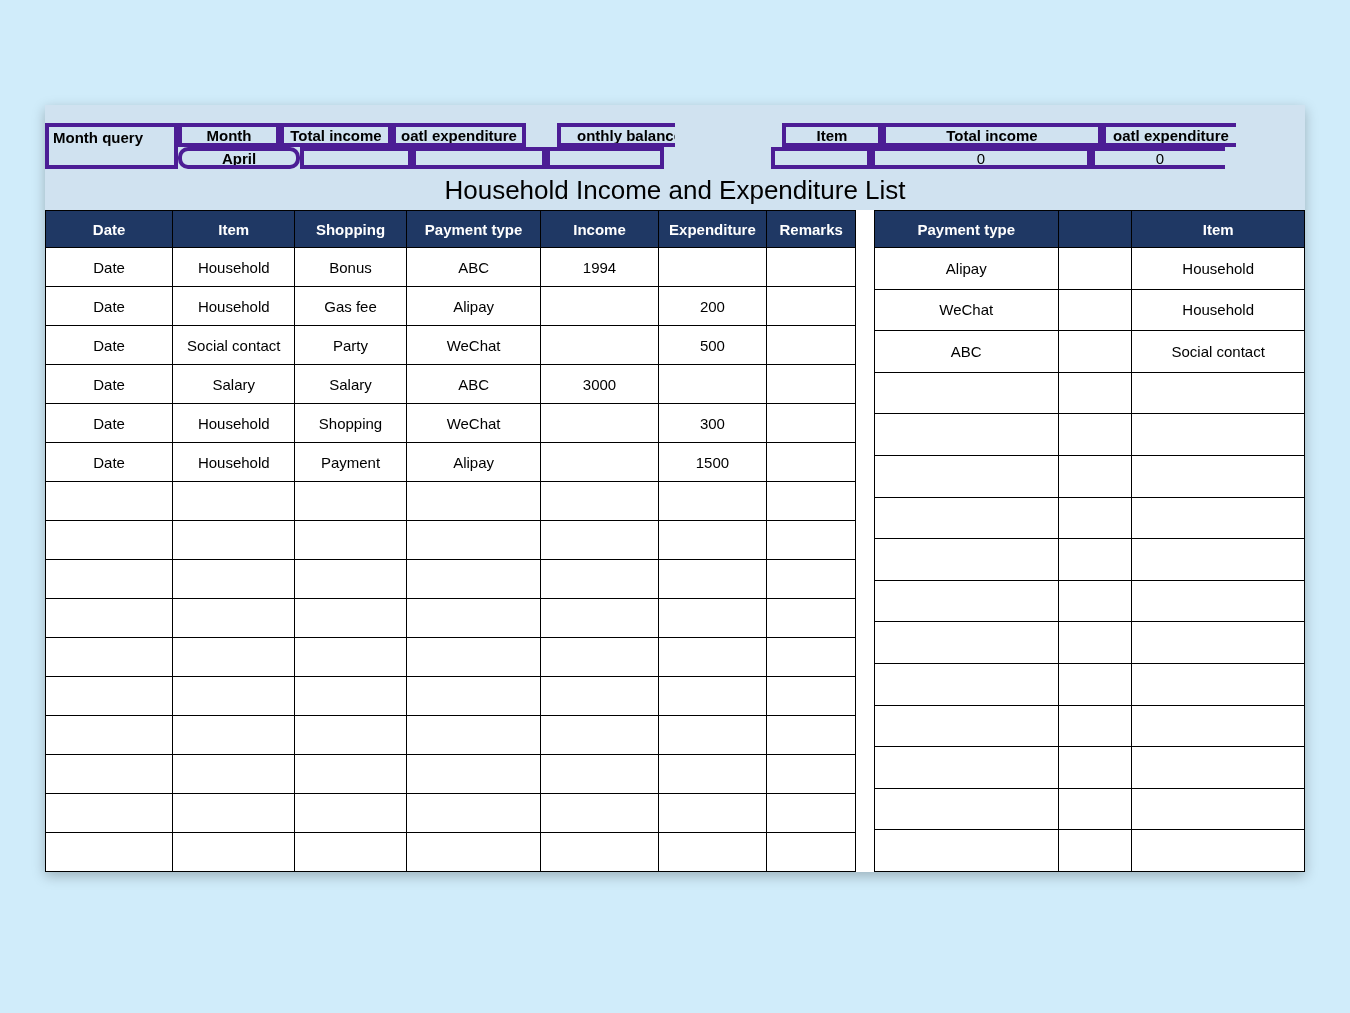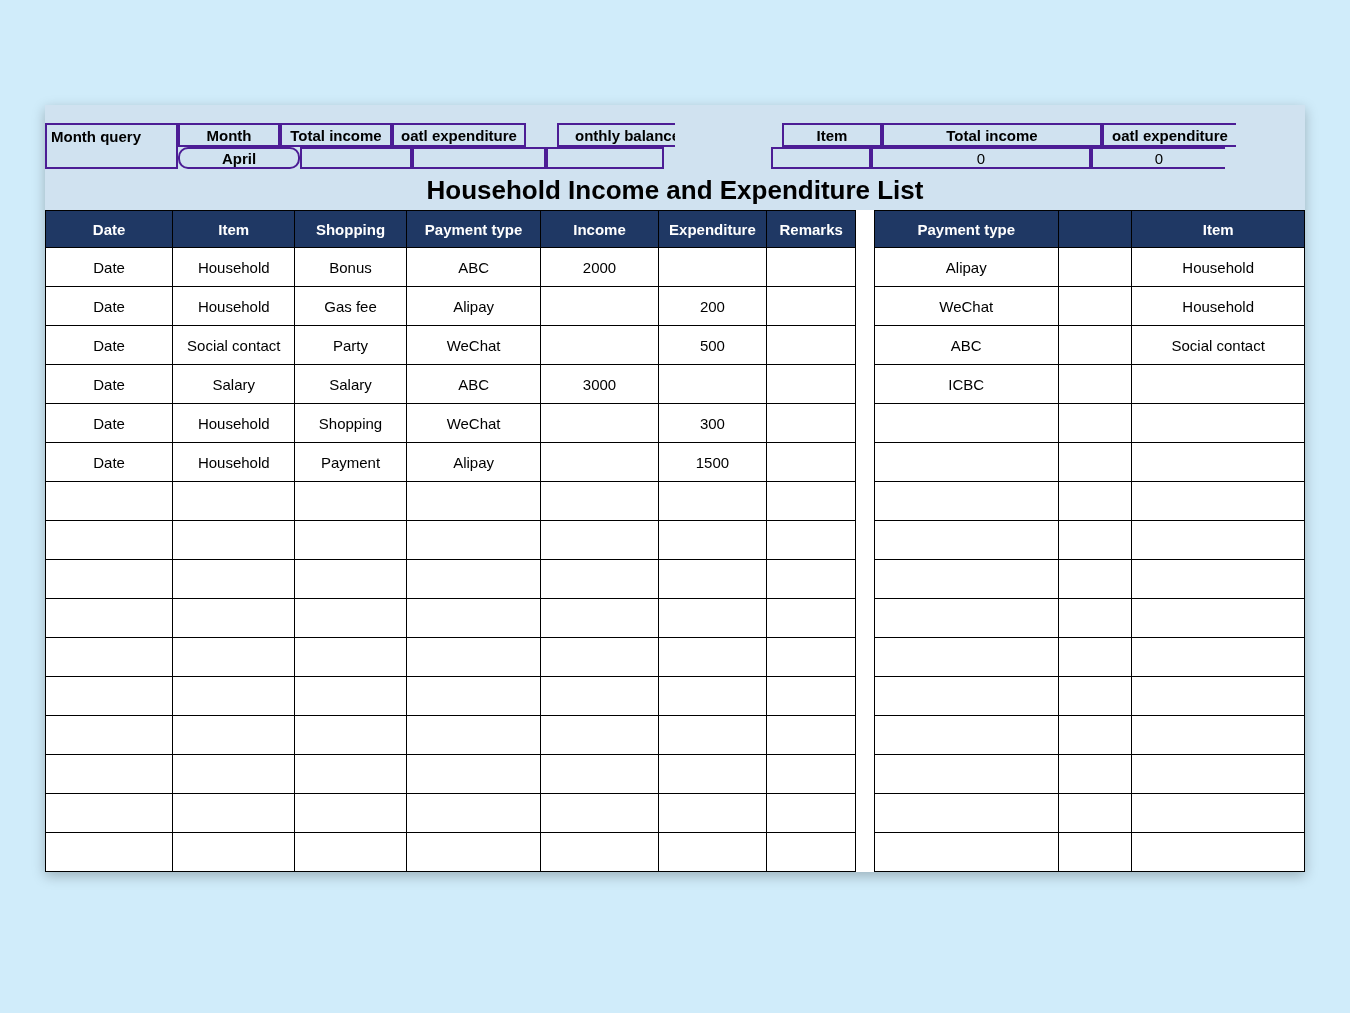--- a/index.html
+++ b/index.html
@@ -27,34 +27,34 @@
   display: flex;
   align-items: stretch;
   height: 24px;
 }
 .query-row2 {
   display: flex;
   align-items: stretch;
   height: 22px;
 }
 .cell {
-  border: 2px solid #4c1d95;
+  border: 4px solid #4c1d95;
   background: #d0e2f0;
   font-size: 15px;
   display: flex;
   align-items: center;
   justify-content: center;
   box-sizing: border-box;
   overflow: hidden;
   white-space: nowrap;
 }
 .bold { font-weight: bold; }
 .title {
   font-size: 26px;
-  font-weight: bold;
+  font-weight: normal;
   text-align: center;
   padding: 6px 0 4px 0;
   background: #d0e2f0;
 }
 .main-area {
   display: flex;
   background: #a3a3a3;
 }
 .gap {
   width: 18px;
@@ -136,21 +136,21 @@
           <th class="c-exp">Expenditure</th>
           <th class="c-remark">Remarks</th>
         </tr>
       </thead>
       <tbody id="main-tbody">
           <tr>
             <td>Date</td>
             <td>Household</td>
             <td>Bonus</td>
             <td>ABC</td>
-            <td>2000</td>
+            <td>1994</td>
             <td></td>
             <td></td>
           </tr>
           <tr>
             <td>Date</td>
             <td>Household</td>
             <td>Gas fee</td>
             <td>Alipay</td>
             <td></td>
             <td>200</td>
@@ -305,25 +305,20 @@
             <td>WeChat</td>
             <td></td>
             <td>Household</td>
           </tr>
           <tr>
             <td>ABC</td>
             <td></td>
             <td>Social contact</td>
           </tr>
           <tr>
-            <td>ICBC</td>
-            <td></td>
-            <td></td>
-          </tr>
-          <tr>
             <td></td>
             <td></td>
             <td></td>
           </tr>
           <tr>
             <td></td>
             <td></td>
             <td></td>
           </tr>
           <tr>

